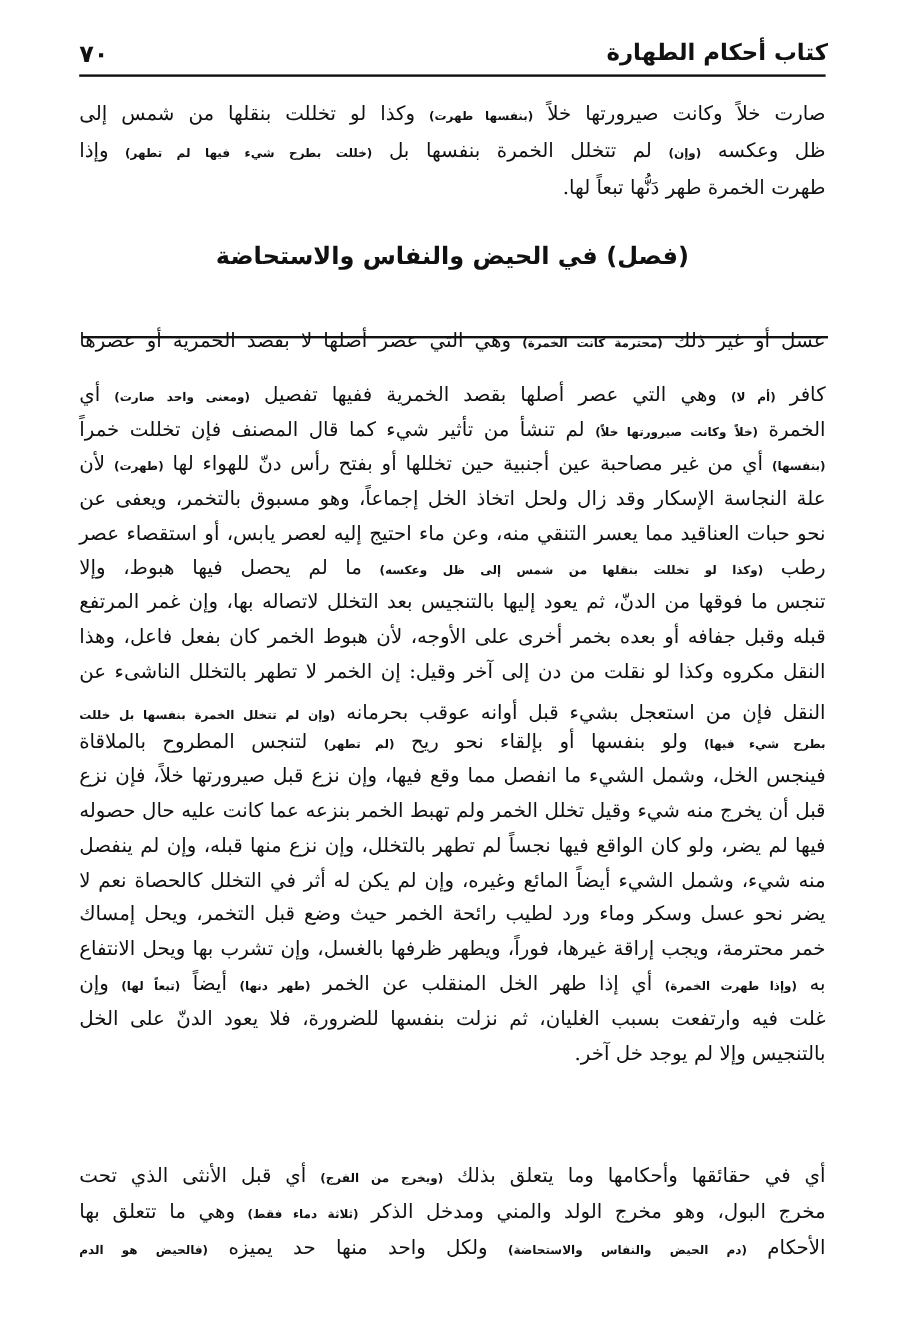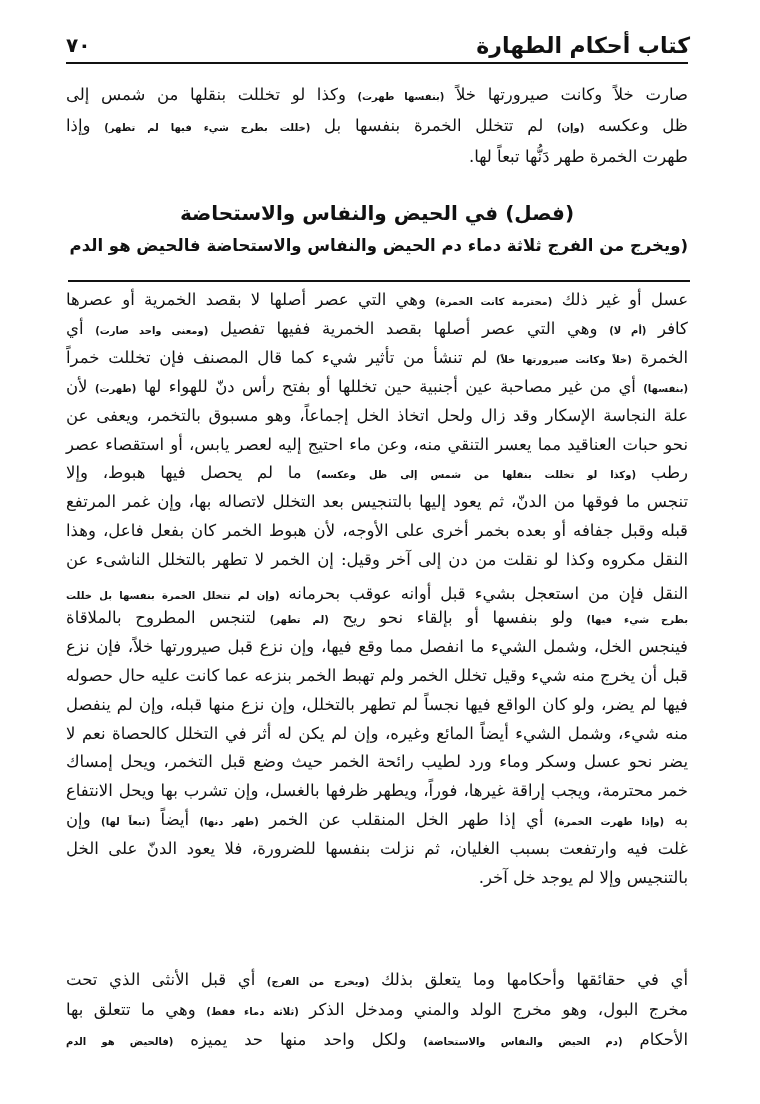--- a/index.html
+++ b/index.html
@@ -1,19 +1,19 @@
 <!DOCTYPE html>
 <html><head>
 <meta charset="utf-8">
 <style>
   html, body { margin: 0; padding: 0; background: #ffffff; }
   body { width: 760px; height: 1104px; position: relative; overflow: hidden; color: #111; }
   .page { position: absolute; inset: 0; direction: rtl; }
   .hdr { position: absolute; top: 33px; left: 66px; right: 70px; height: 26px; }
-  .hdr-title { position: absolute; right: 0; top: 0; font-family: "DejaVu Sans", sans-serif; font-weight: bold; font-size: 22px; }
+  .hdr-title { position: absolute; right: 0; top: 0; font-family: "DejaVu Sans", sans-serif; font-weight: bold; font-size: 19px; }
   .hdr-num { position: absolute; left: 0; top: 0; font-family: "DejaVu Sans", sans-serif; font-weight: bold; font-size: 20px; direction: ltr; }
   .rule { position: absolute; background: #111; }
   .rule-top { top: 62px; left: 66px; right: 72px; height: 2px; }
   .rule-mid { top: 280px; left: 68px; right: 70px; height: 2px; }
   .line { position: absolute; right: 72px; left: 66px; font-family: "DejaVu Serif", serif; font-size: 16.5px; white-space: nowrap; text-align: justify; text-align-last: justify; line-height: 28px; }
   .line.last { text-align-last: right; }
   .line b { font-family: "DejaVu Sans", sans-serif; font-weight: bold; font-size: 10px; }
   .center { position: absolute; left: 66px; right: 72px; text-align: center; font-family: "DejaVu Sans", sans-serif; font-weight: bold; font-size: 20px; line-height: 28px; }
   .matn-line { font-family: "DejaVu Sans", sans-serif; font-weight: bold; font-size: 16.5px; }
 </style>
@@ -27,26 +27,25 @@
   </div>
   <div class="rule rule-top"></div>
 
   <div id="matn-top">
       <div class="line" style="top: 81px;"><span>صارت خلاً وكانت صيرورتها خلاً </span><b>(بنفسها طهرت)</b><span> وكذا لو تخللت بنقلها من شمس إلى</span></div>
       <div class="line" style="top: 112px;"><span>ظل وعكسه </span><b>(وإن)</b><span> لم تتخلل الخمرة بنفسها بل </span><b>(خللت بطرح شيء فيها لم تطهر)</b><span> وإذا</span></div>
       <div class="line last" style="top: 143px;"><span>طهرت الخمرة طهر دَنُّها تبعاً لها.</span></div>
     </div>
 
   <div class="center" style="top:199px;">(فصل) في الحيض والنفاس والاستحاضة</div>
-  <div class="center matn-line" style="top:232px; text-align:right;">(ويخرج من الفرج ثلاثة دماء دم الحيض والنفاس والاستحاضة فالحيض هو الدم</div>
 
   <div class="rule rule-mid"></div>
 
   <div id="commentary">
-      <div class="line" style="top: 286px;"><span>عسل أو غير ذلك </span><b>(محترمة كانت الخمرة)</b><span> وهي التي عصر أصلها لا بقصد الخمرية أو عصرها</span></div>
+      <div class="line" style="top: 270px;"><span>عسل أو غير ذلك </span><b>(محترمة كانت الخمرة)</b><span> وهي التي عصر أصلها لا بقصد الخمرية أو عصرها</span></div>
       <div class="line" style="top: 314.9px;"><span>كافر </span><b>(أم لا)</b><span> وهي التي عصر أصلها بقصد الخمرية ففيها تفصيل </span><b>(ومعنى واحد صارت)</b><span> أي</span></div>
       <div class="line" style="top: 343.8px;"><span>الخمرة </span><b>(خلاً وكانت صيرورتها خلاً)</b><span> لم تنشأ من تأثير شيء كما قال المصنف فإن تخللت خمراً</span></div>
       <div class="line" style="top: 372.7px;"><b>(بنفسها)</b><span> أي من غير مصاحبة عين أجنبية حين تخللها أو بفتح رأس دنّ للهواء لها </span><b>(طهرت)</b><span> لأن</span></div>
       <div class="line" style="top: 401.6px;"><span>علة النجاسة الإسكار وقد زال ولحل اتخاذ الخل إجماعاً، وهو مسبوق بالتخمر، ويعفى عن</span></div>
       <div class="line" style="top: 430.5px;"><span>نحو حبات العناقيد مما يعسر التنقي منه، وعن ماء احتيج إليه لعصر يابس، أو استقصاء عصر</span></div>
       <div class="line" style="top: 459.4px;"><span>رطب </span><b>(وكذا لو تخللت بنقلها من شمس إلى ظل وعكسه)</b><span> ما لم يحصل فيها هبوط، وإلا</span></div>
       <div class="line" style="top: 488.3px;"><span>تنجس ما فوقها من الدنّ، ثم يعود إليها بالتنجيس بعد التخلل لاتصاله بها، وإن غمر المرتفع</span></div>
       <div class="line" style="top: 517.2px;"><span>قبله وقبل جفافه أو بعده بخمر أخرى على الأوجه، لأن هبوط الخمر كان بفعل فاعل، وهذا</span></div>
       <div class="line" style="top: 546.1px;"><span>النقل مكروه وكذا لو نقلت من دن إلى آخر وقيل: إن الخمر لا تطهر بالتخلل الناشىء عن</span></div>
       <div class="line" style="top: 580px;"><span>النقل فإن من استعجل بشيء قبل أوانه عوقب بحرمانه </span><b>(وإن لم تتخلل الخمرة بنفسها بل خللت</b></div>

